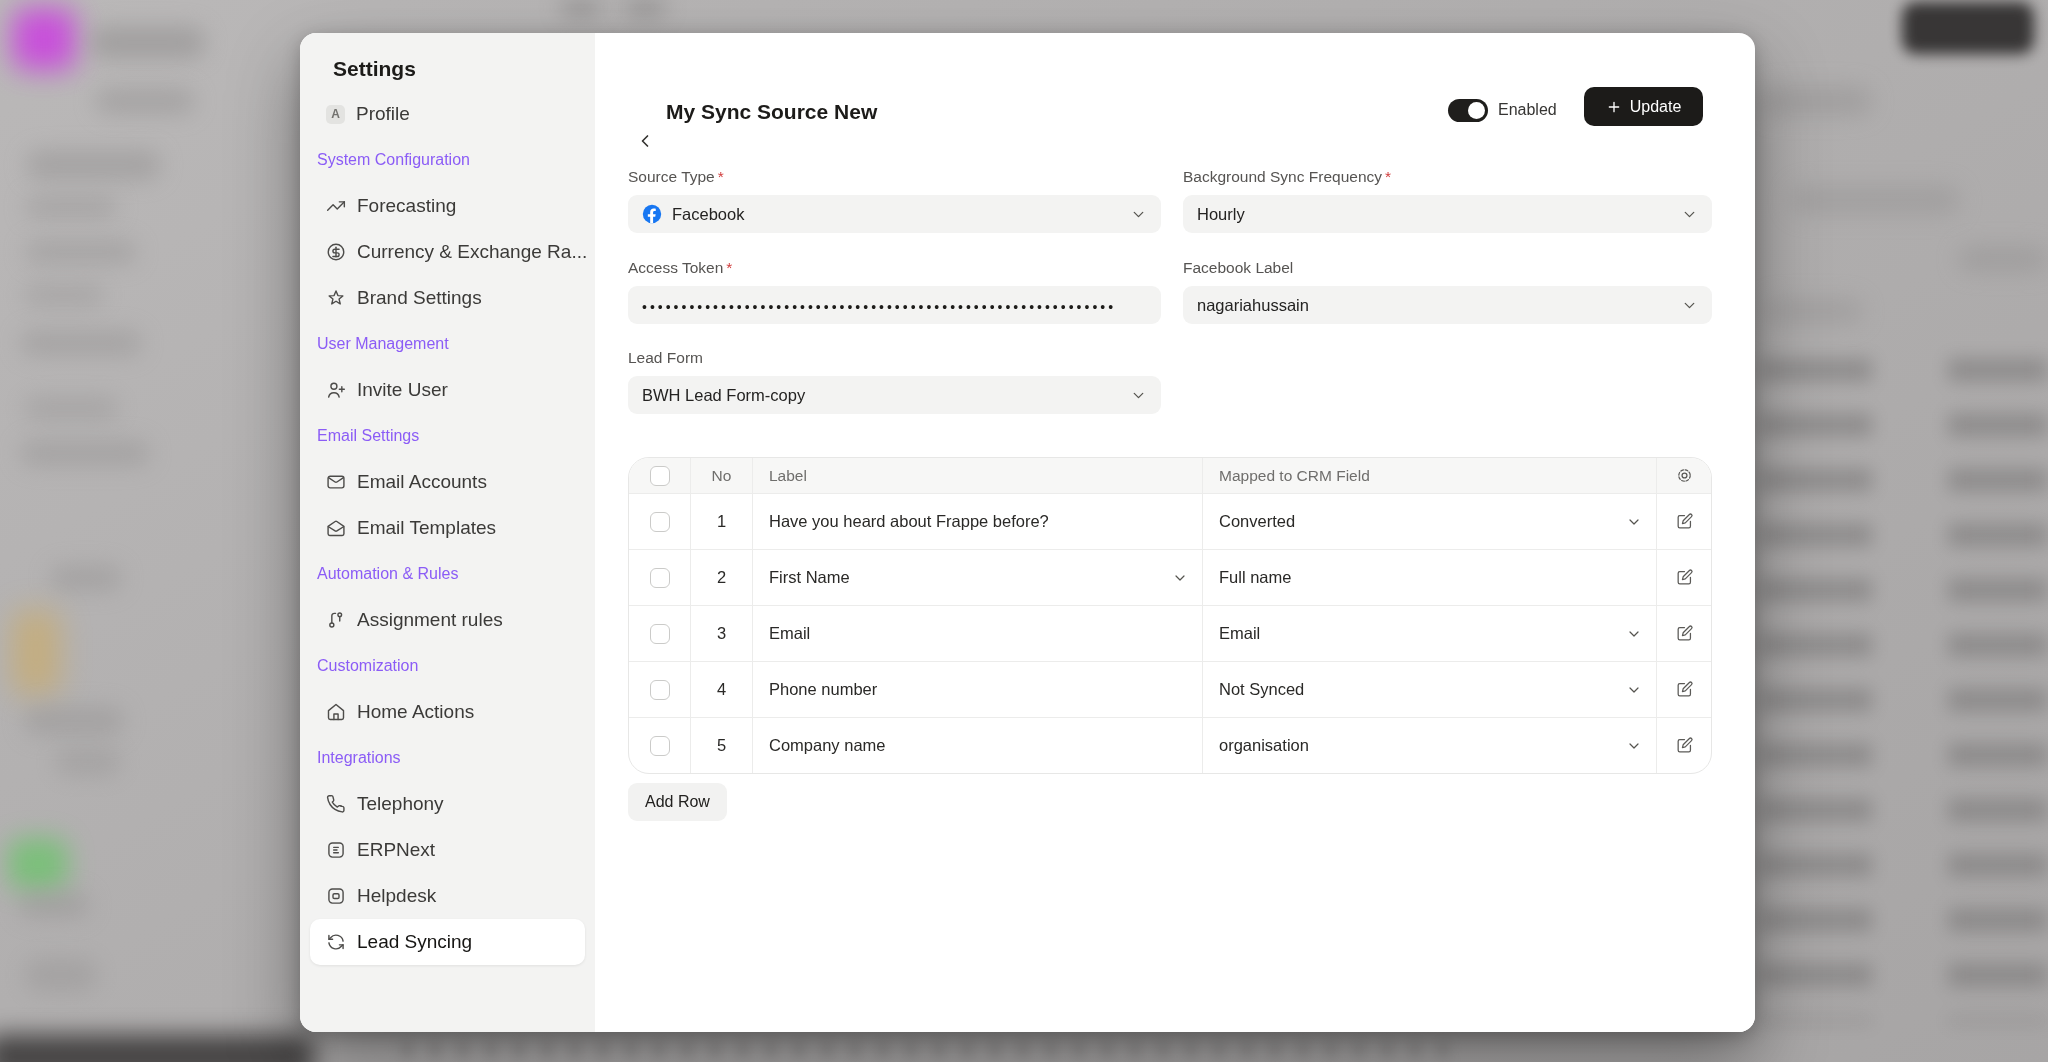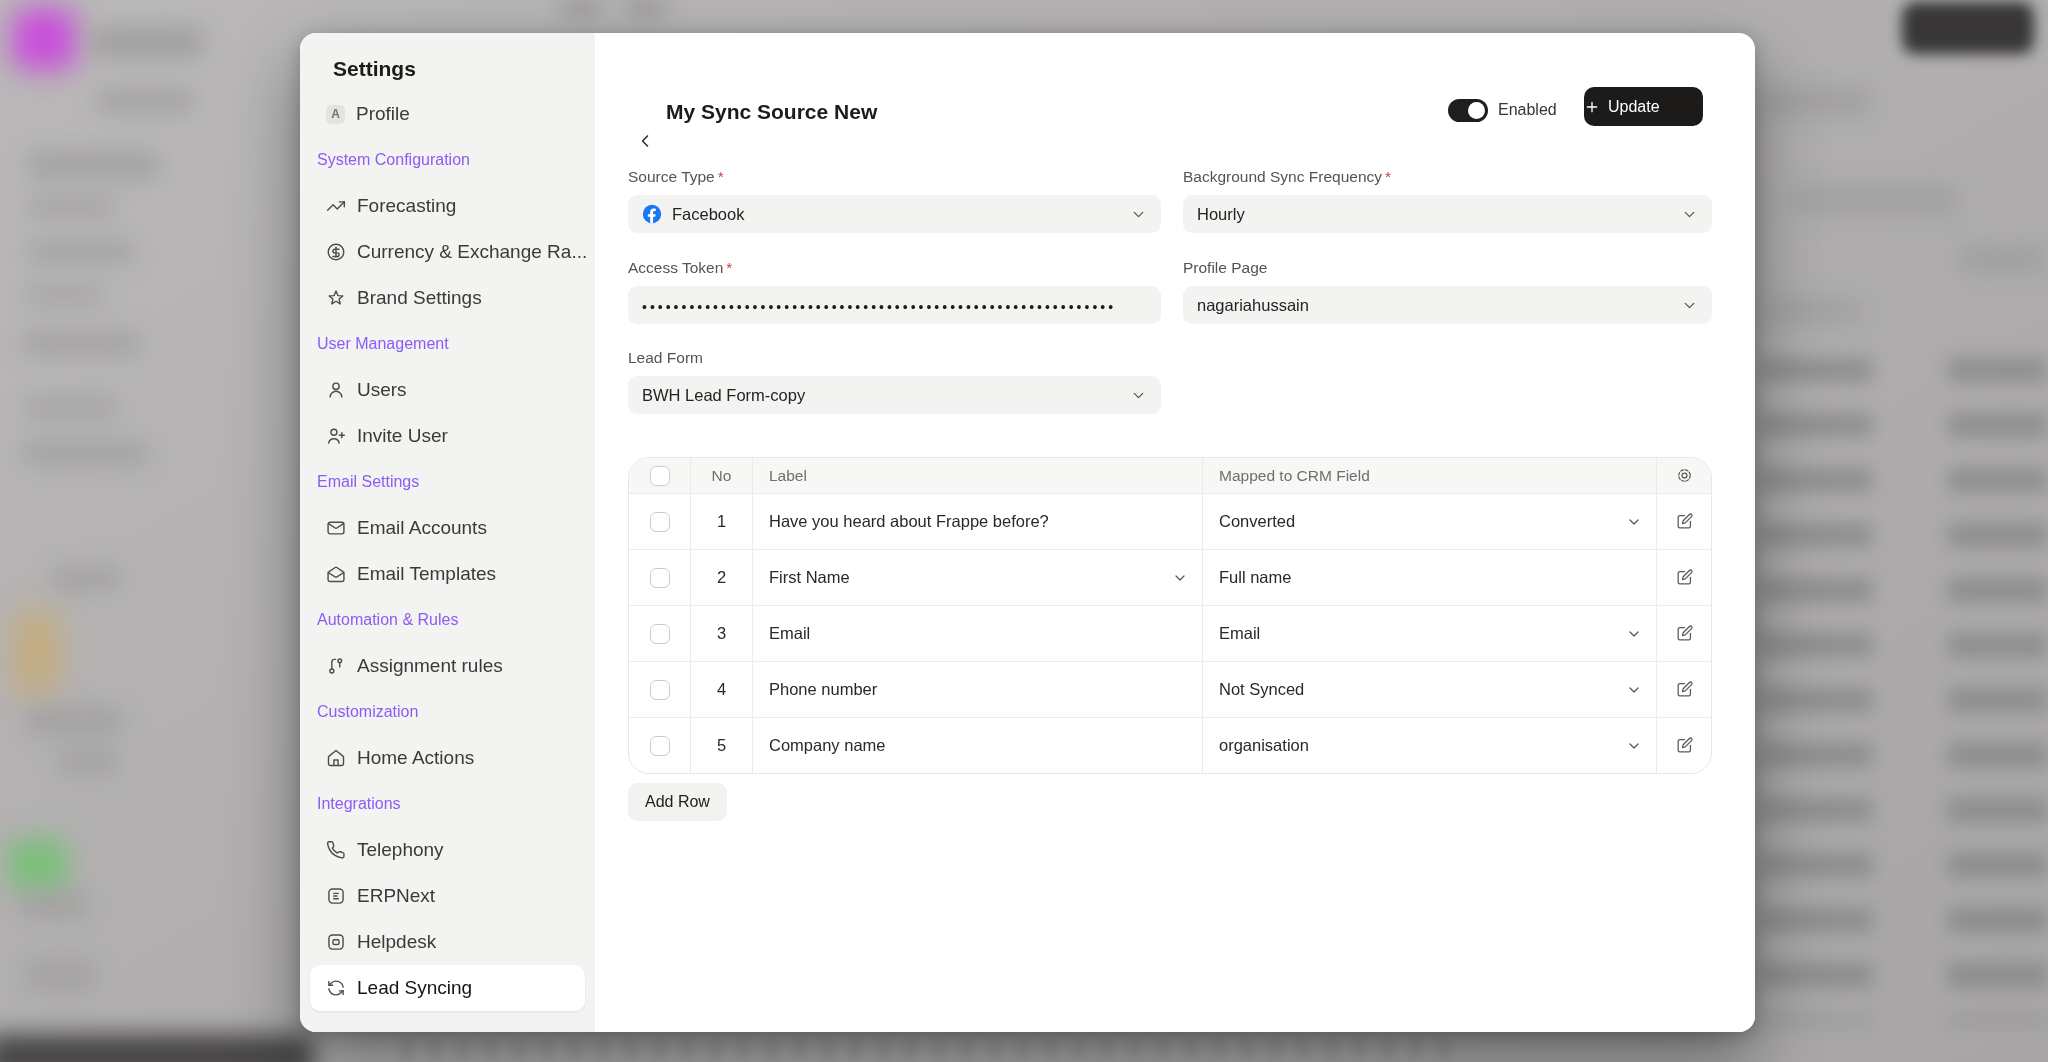--- a/index.html
+++ b/index.html
@@ -32,21 +32,21 @@
     display:inline-flex;align-items:center;justify-content:center;}
   
   .content{position:relative;flex:1;background:#fff;border-radius:0 16px 16px 0;margin-top:9px;}
   .back-btn{position:absolute;left:36px;top:85px;width:27px;height:27px;border-radius:7px;display:flex;align-items:center;justify-content:center;color:#33322f;cursor:pointer;}
   .back-btn svg{width:20px;height:20px;stroke:currentColor;fill:none;stroke-width:2;stroke-linecap:round;stroke-linejoin:round;}
   .page-title{position:absolute;left:71px;top:56px;font-size:21px;font-weight:700;color:#1c1b19;line-height:27px;}
   .toggle{position:absolute;left:853px;top:57px;width:40px;height:23px;border-radius:12px;background:#1f1e1c;cursor:pointer;}
   .toggle .knob{position:absolute;right:3px;top:3px;width:17px;height:17px;border-radius:50%;background:#fff;}
   .toggle-label{position:absolute;left:903px;top:59px;font-size:16px;color:#363533;}
   .update-btn{position:absolute;left:989px;top:45px;width:119px;height:39px;border-radius:10px;background:#1c1b19;color:#fff;
-    display:flex;align-items:center;gap:8px;font-size:16px;font-weight:500;cursor:pointer;}
+    display:flex;align-items:center;justify-content:center;gap:8px;font-size:16px;font-weight:500;cursor:pointer;}
   .update-btn svg{width:16px;height:16px;stroke:#fff;stroke-width:2;stroke-linecap:round;fill:none;}
   .fgroup{position:absolute;width:533px;}
   .flabel{font-size:15.5px;color:#565452;margin-bottom:9px;}
   .req{color:#d03b3b;margin-left:3px;}
   .fselect{height:38px;border-radius:9px;background:#f3f3f2;display:flex;align-items:center;padding:0 14px;box-sizing:border-box;cursor:pointer;}
   .fselect .val{font-size:16.5px;color:#242322;}
   .fselect .chev{margin-left:auto;color:#55544f;display:flex;}
   .fselect .chev svg{width:17px;height:17px;stroke:currentColor;fill:none;stroke-width:1.8;stroke-linecap:round;stroke-linejoin:round;}
   .fb-badge{width:20px;height:20px;margin-right:10px;flex:none;}
   .dots{font-size:14px;letter-spacing:3px;color:#1d1c1a;white-space:nowrap;overflow:hidden;transform:translateY(2px);}
@@ -142,29 +142,20 @@
           </svg>
         </span>
       <span class="side-label">Brand Settings</span>
     </div>
 
     <div class="side-row side-header">User Management</div>
 
     <div class="side-row side-item">
       <span class="sicon">
           <svg viewBox="0 0 24 24">
-            <circle cx="12" cy="7.5" r="3.8"></circle>
-            <path d="M5 20.5a7 7 0 0 1 14 0"></path>
-          </svg>
-        </span>
-      <span class="side-label">Users</span>
-    </div>
-    <div class="side-row side-item">
-      <span class="sicon">
-          <svg viewBox="0 0 24 24">
             <circle cx="9.5" cy="7.5" r="3.6"></circle>
             <path d="M3.2 20.5a6.4 6.4 0 0 1 12.6 0"></path>
             <path d="M19 8v6M22 11h-6"></path>
           </svg>
         </span>
       <span class="side-label">Invite User</span>
     </div>
 
     <div class="side-row side-header">Email Settings</div>
 
@@ -305,21 +296,21 @@
       </div>
     </div>
 
     <div class="fgroup" style="left:33px;top:217px;">
       <div class="flabel"><span>Access Token</span><span class="req">*</span></div>
       <div class="fselect" style="cursor:text;">
         <span class="dots">••••••••••••••••••••••••••••••••••••••••••••••••••••••••••••</span>
       </div>
     </div>
     <div class="fgroup" style="left:588px;top:217px;width:529px;">
-      <div class="flabel"><span>Profile Page</span></div>
+      <div class="flabel"><span>Facebook Label</span></div>
       <div class="fselect">
         <span class="val">nagariahussain</span>
         <span class="chev">
             <svg viewBox="0 0 24 24">
               <path d="m6 9 6 6 6-6"></path>
             </svg>
           </span>
       </div>
     </div>
 

